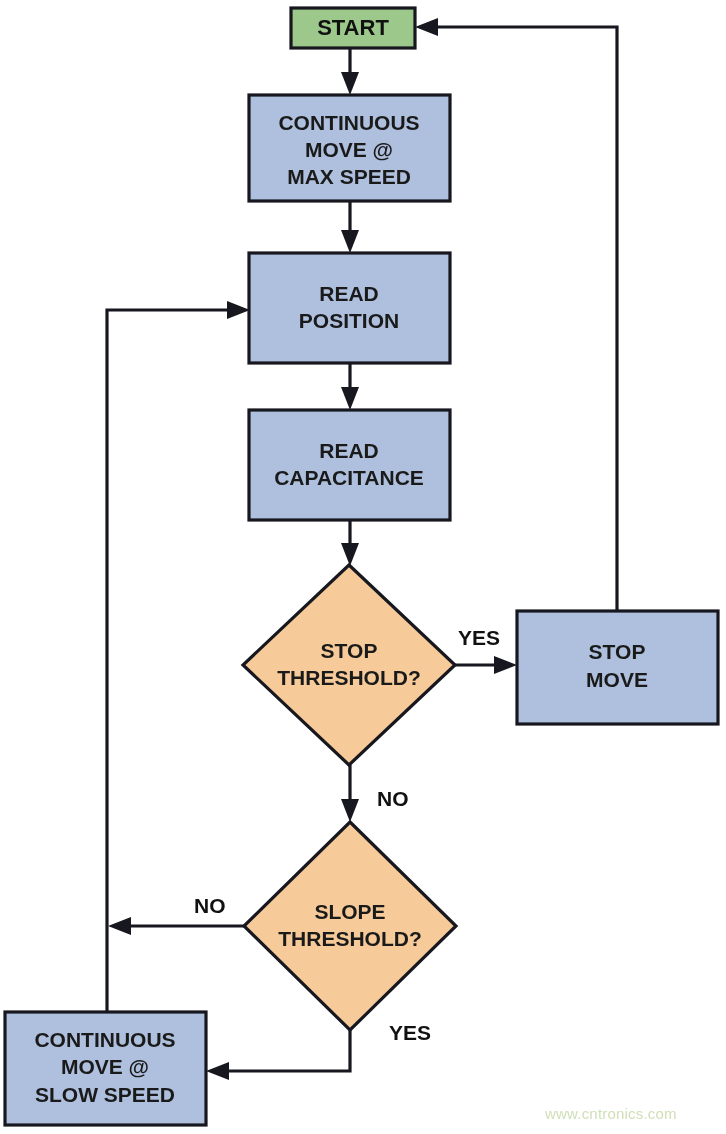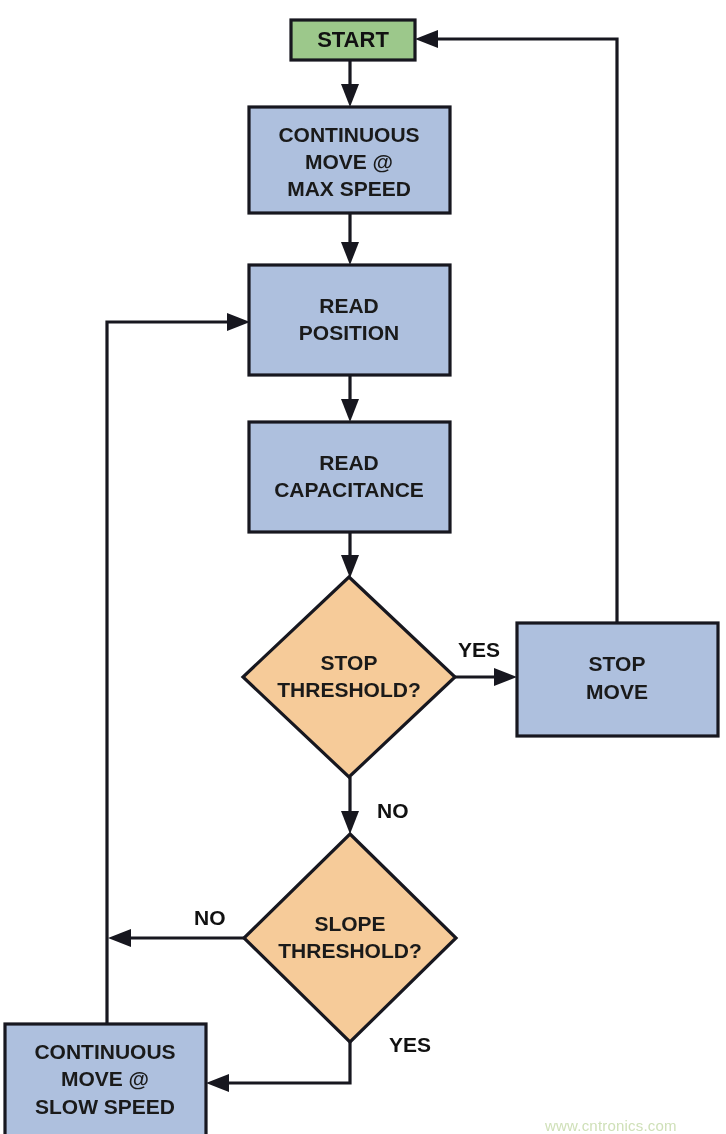--- a/index.html
+++ b/index.html
@@ -9,21 +9,21 @@
   }
   body {
     width: 726px;
     height: 1134px;
     position: relative;
     overflow: hidden;
     font-family: "Liberation Sans", sans-serif;
   }
   #flow-root {
     position: absolute;
-    top: 12px;
+    top: 0;
     left: 0;
     width: 726px;
     height: 806px;
   }
   svg.flow-canvas {
     position: absolute;
     top: 0;
     left: 0;
     width: 726px;
     height: 1134px;

